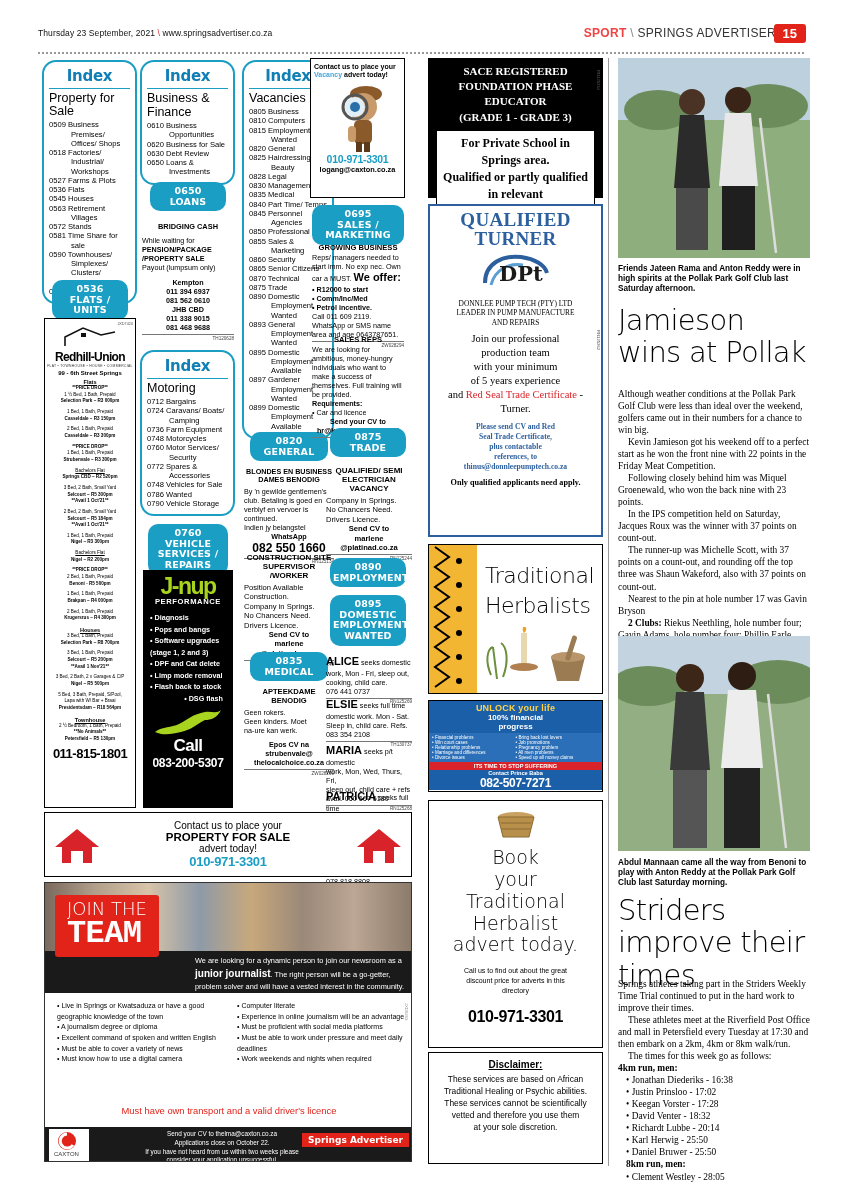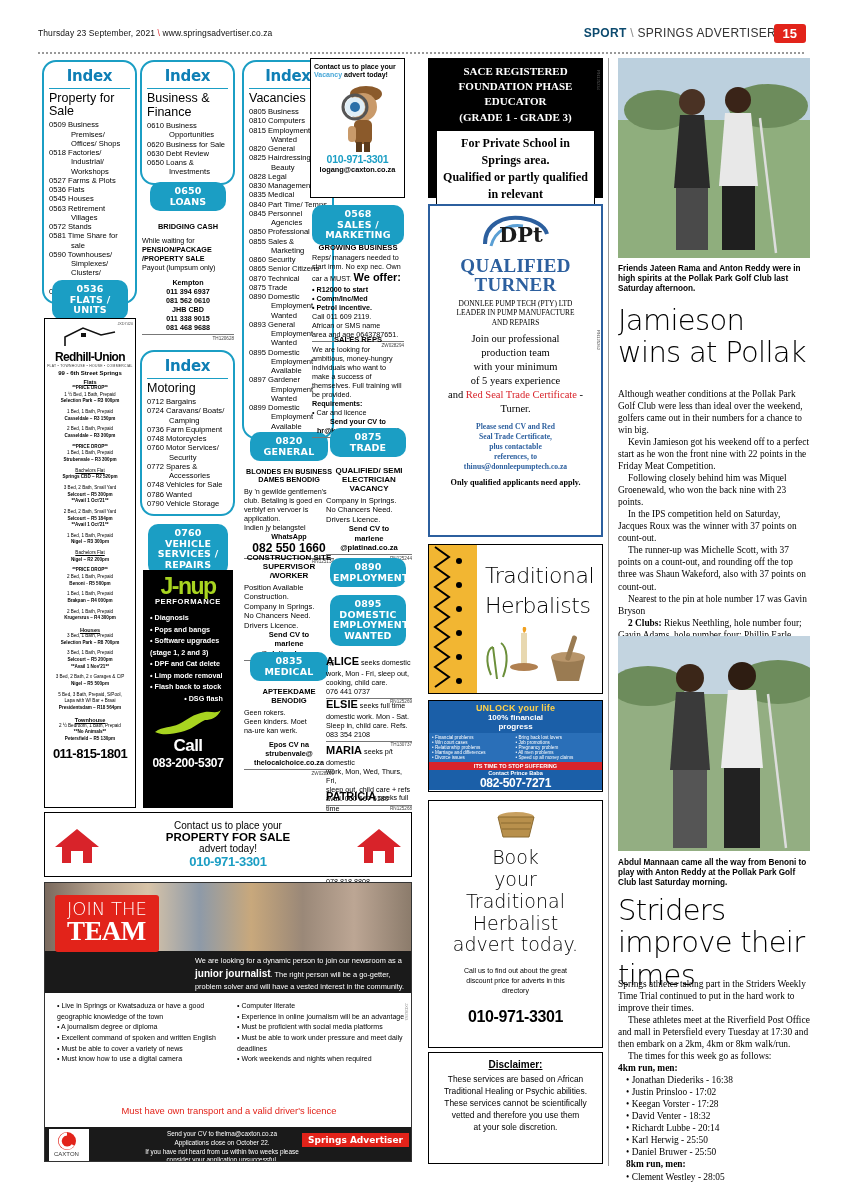--- a/index.html
+++ b/index.html
@@ -11,21 +11,21 @@
     position: relative;
     overflow: hidden;
   }
   .page { position:relative; width:842px; height:1191px; padding: 0; }
 
   
   .masthead { position:absolute; left:38px; top:26px; width:768px; height:24px; }
   .mh-date { font-size:8.5px; color:#111; position:absolute; left:0; top:2px; letter-spacing:.1px;}
   .mh-date .sl { color:#d8232a; }
   .mh-right { position:absolute; right:30px; top:0px; font-size:12px; letter-spacing:.3px; }
-  .mh-right .sport { color:#0c4a6e; font-weight:bold; }
+  .mh-right .sport { color:#ef4444; font-weight:bold; }
   .mh-right .slash { color:#888; }
   .mh-right .pub { color:#333; }
   .pagenum {
     position:absolute; right:0px; top:-2px;
     background:#e2231a; color:#fff; font-weight:bold; font-size:13px;
     padding:2px 9px; border-radius:3px;
   }
   .mh-rule {
     position:absolute; left:38px; top:52px; width:768px; height:2px;
     background: repeating-linear-gradient(to right, #999 0 2px, #fff 2px 4px);
@@ -306,21 +306,21 @@
     <div>0820</div>
     <div>GENERAL</div>
   </div>
 
   <div class="col ad" style="left:244px; top:468px; width:90px;">
     <div class="ad-center" style="font-weight:bold; font-size:7.2px; line-height:1.15;">BLONDES EN BUSINESS DAMES BENODIG</div>
     <div style="margin-top:2px;">
       <div>By 'n gewilde gentlemen's</div>
       <div>club. Betaling is goed en</div>
       <div>verblyf en vervoer is</div>
-      <div>application.</div>
+      <div>continued.</div>
       <div>Indien jy belangstel</div>
       <div class="ad-center" style="font-weight:bold;">WhatsApp</div>
       <div class="ad-center" style="font-weight:bold; font-size:12px;">082 550 1660</div>
     </div>
     <div class="refcode">RN125134</div>
   </div>
 
   <div class="col ad" style="left:244px; top:553px; width:90px;">
     <div class="ad-center" style="font-weight:bold; font-size:8px; line-height:1.15;">CONSTRUCTION SITE SUPERVISOR /WORKER</div>
     <div style="margin-top:2px; font-size:7.6px;">
@@ -370,35 +370,35 @@
       <rect x="36" y="40" width="18" height="24" rx="5" fill="#8b5a2b"></rect>
       <rect x="30" y="46" width="8" height="16" rx="4" fill="#c99a6a"></rect>
       <rect x="38" y="62" width="6" height="10" fill="#5a3a1b"></rect>
       <rect x="46" y="62" width="6" height="10" fill="#5a3a1b"></rect>
     </svg>
     <div style="text-align:center; font-size:10.5px; font-weight:bold; color:#1b9ec4; letter-spacing:-.3px; margin-top:1px;">010-971-3301</div>
     <div style="text-align:center; font-size:7.4px; font-weight:bold;">logang@caxton.co.za</div>
   </div>
 
   <div class="col bluehdr" style="left:312px; top:205px; width:92px;">
-    <div>0568</div>
+    <div>0695</div>
     <div>SALES / MARKETING</div>
   </div>
 
   <div class="col ad" style="left:312px; top:243px; width:92px;">
     <div class="ad-center" style="font-weight:bold; font-size:7.6px;">GROWING BUSINESS</div>
     <div style="margin-top:1px;">
       <div>Reps/ managers needed to</div>
       <div>start imm. No exp nec. Own</div>
       <div>car a MUST. <b>We offer:</b></div>
       <div style="font-weight:bold;">• R12000 to start</div>
       <div style="font-weight:bold;">• Comm/Inc/Med</div>
       <div style="font-weight:bold;">• Petrol incentive.</div>
       <div>Call 011 609 2119.</div>
-      <div>African or SMS name</div>
+      <div>WhatsApp or SMS name</div>
       <div>area and age 0643787651.</div>
     </div>
     <div class="refcode">ZW028294</div>
   </div>
 
   <div class="col ad" style="left:312px; top:335px; width:92px;">
     <div class="ad-center" style="font-weight:bold; font-size:7.6px;">SALES REPS</div>
     <div style="margin-top:1px;">
       <div>We are looking for</div>
       <div>ambitious, money-hungry</div>
@@ -486,30 +486,30 @@
       <div>field. Start date: November 2021 or sooner.</div>
     </div>
     <div style="text-align:center; font-family:'Liberation Serif',serif; font-weight:bold; font-size:8.4px; line-height:1.5;">
       <div>Please forward CV to</div>
       <div>teaching.vacancy777@gmail.com</div>
     </div>
   </div>
   <div class="vcode" style="left:596px; top:70px;">RN125234</div>
 
   <div class="col" style="left:428px; top:204px; width:175px; height:333px; border:2px solid #2c5f9e; background:#fff; padding:4px 7px;">
+    <div style="text-align:center; font-family:'Liberation Serif',serif; font-weight:bold; font-size:19px; color:#2c5f9e; line-height:1.02; letter-spacing:.3px;">
+      <div>QUALIFIED</div>
+      <div>TURNER</div>
+    </div>
     <div style="text-align:center; margin-top:4px;">
       <svg width="70" height="38" viewBox="0 0 70 38">
         <path d="M4 30 C4 10 22 2 40 4 C54 6 64 12 66 20" fill="none" stroke="#2c5f9e" stroke-width="4"></path>
         <path d="M10 32 C14 16 28 10 42 12" fill="none" stroke="#5a9fd4" stroke-width="3"></path>
         <text x="18" y="28" font-family="DejaVu Serif, serif" font-size="21" font-weight="bold" fill="#1a1a1a">DPt</text>
       </svg>
-    </div>
-    <div style="text-align:center; font-family:'Liberation Serif',serif; font-weight:bold; font-size:19px; color:#2c5f9e; line-height:1.02; letter-spacing:.3px;">
-      <div>QUALIFIED</div>
-      <div>TURNER</div>
     </div>
     <div style="text-align:center; font-family:'Liberation Serif',serif; font-size:7.4px; line-height:1.3; margin-top:4px;">
       <div>DONNLEE PUMP TECH (PTY) LTD</div>
       <div>LEADER IN PUMP MANUFACTURE</div>
       <div>AND REPAIRS</div>
     </div>
     <div style="text-align:center; font-family:'Liberation Serif',serif; font-size:10.5px; line-height:1.34; margin-top:4px;">
       <div>Join our professional</div>
       <div>production team</div>
       <div>with your minimum</div>
@@ -634,21 +634,21 @@
   <div class="col" style="left:44px; top:882px; width:368px; height:280px; border:1px solid #333; background:#fff; overflow:hidden;">
 
     <div style="position:absolute; left:0; top:0; width:368px; height:68px; background:linear-gradient(90deg,#7a6a5e 0%,#b3a08c 14%,#d8c4a8 28%,#8e9aa8 42%,#c8a87c 56%,#9a8878 70%,#bca694 84%,#8a7a6a 100%);"></div>
 
     <div style="position:absolute; left:0; top:68px; width:368px; height:212px; background:#1a1a1a;"></div>
 
     <div style="position:absolute; left:0; top:110px; width:368px; height:134px; background:#fff;"></div>
 
     <div style="position:absolute; left:10px; top:12px; background:#e2231a; color:#fff; padding:5px 12px 7px 12px; border-radius:3px;">
       <div style="font-family:'DejaVu Sans', sans-serif; font-weight:300; font-size:18px; line-height:1;">JOIN THE</div>
-      <div style="font-family:Liberation Serif, serif; font-weight:bold; font-size:27px; line-height:1; letter-spacing:-.6px;">TEAM</div>
+      <div style="font-family:Liberation Mono, monospace; font-weight:bold; font-size:32px; line-height:1; letter-spacing:-.6px;">TEAM</div>
     </div>
 
     <div style="position:absolute; left:150px; top:72px; width:210px; color:#fff; font-size:7.4px; line-height:1.52;">
       <span>We are looking for a dynamic person to join our newsroom as a </span><b style="font-size:10px;">junior journalist</b><span>. The right person will be a go-getter, problem solver and will have a vested interest in the community.</span>
     </div>
 
     <div style="position:absolute; left:12px; top:118px; width:170px; font-size:7px; line-height:1.52;">
       <div>• <span>Live in Springs or Kwatsaduza or have a good geographic knowledge of the town</span></div>
       <div>• <span>A journalism degree or diploma</span></div>
       <div>• <span>Excellent command of spoken and written English</span></div>

